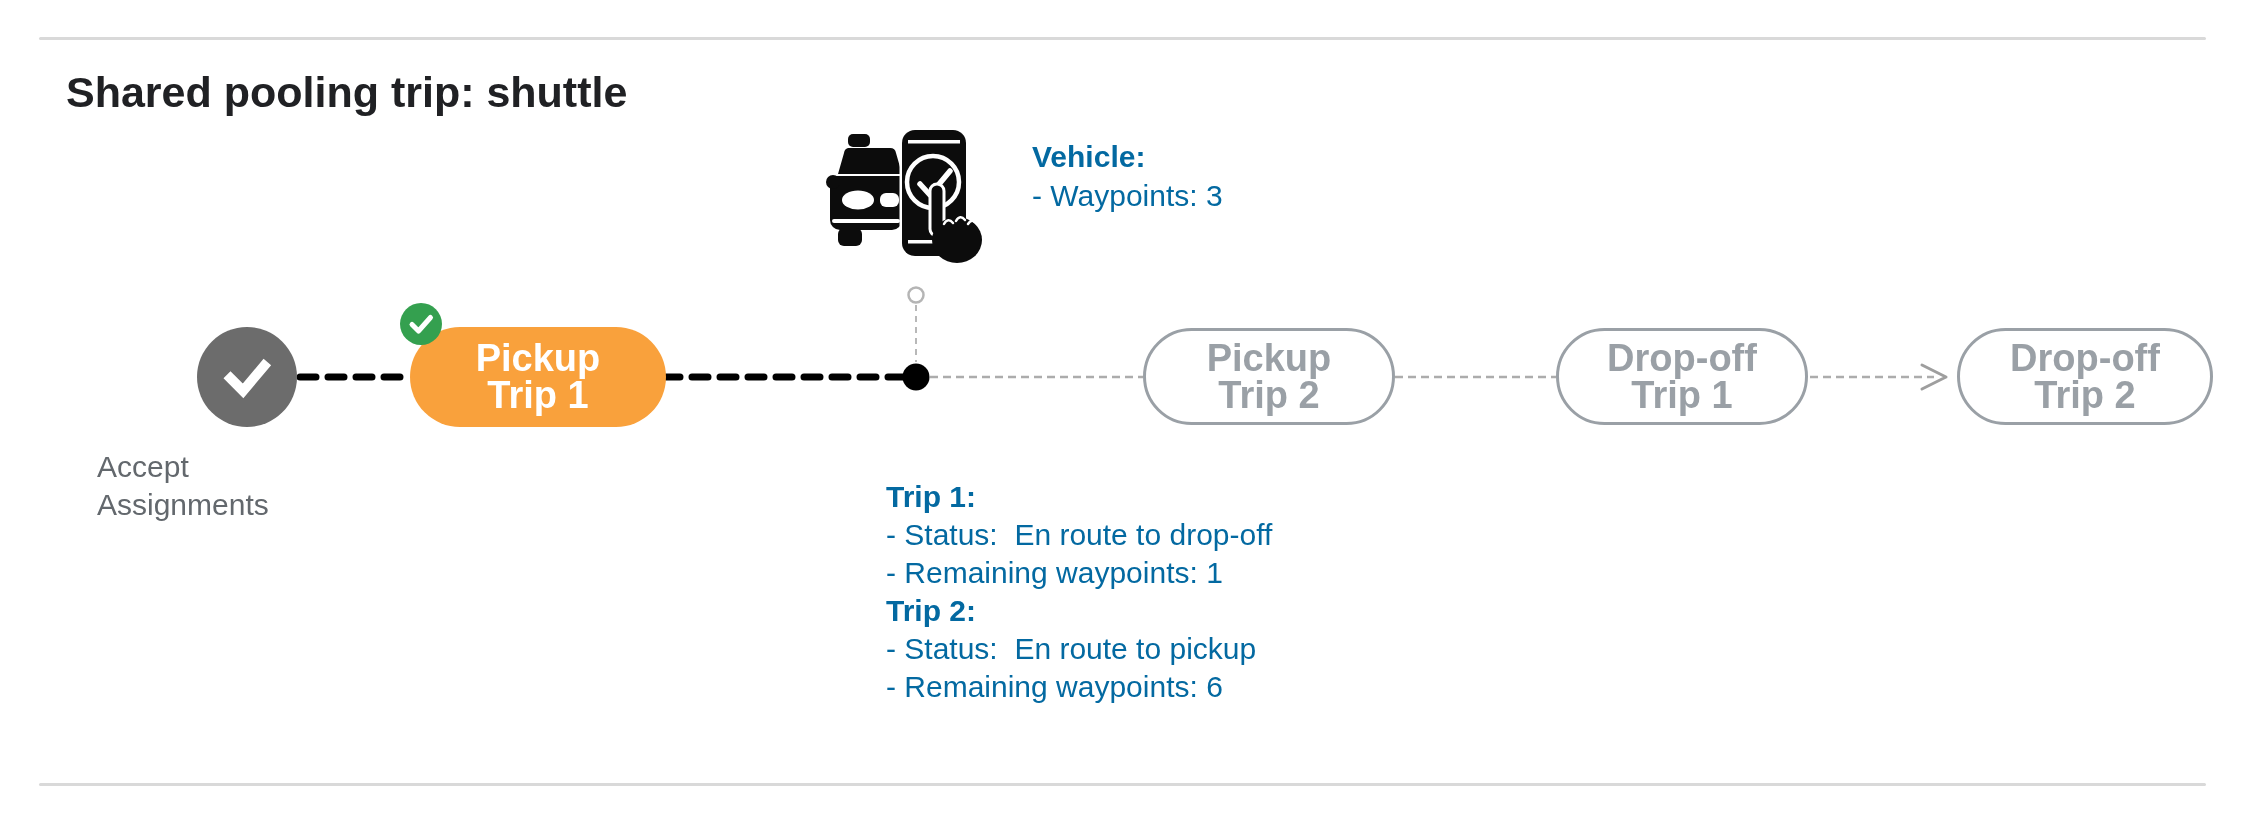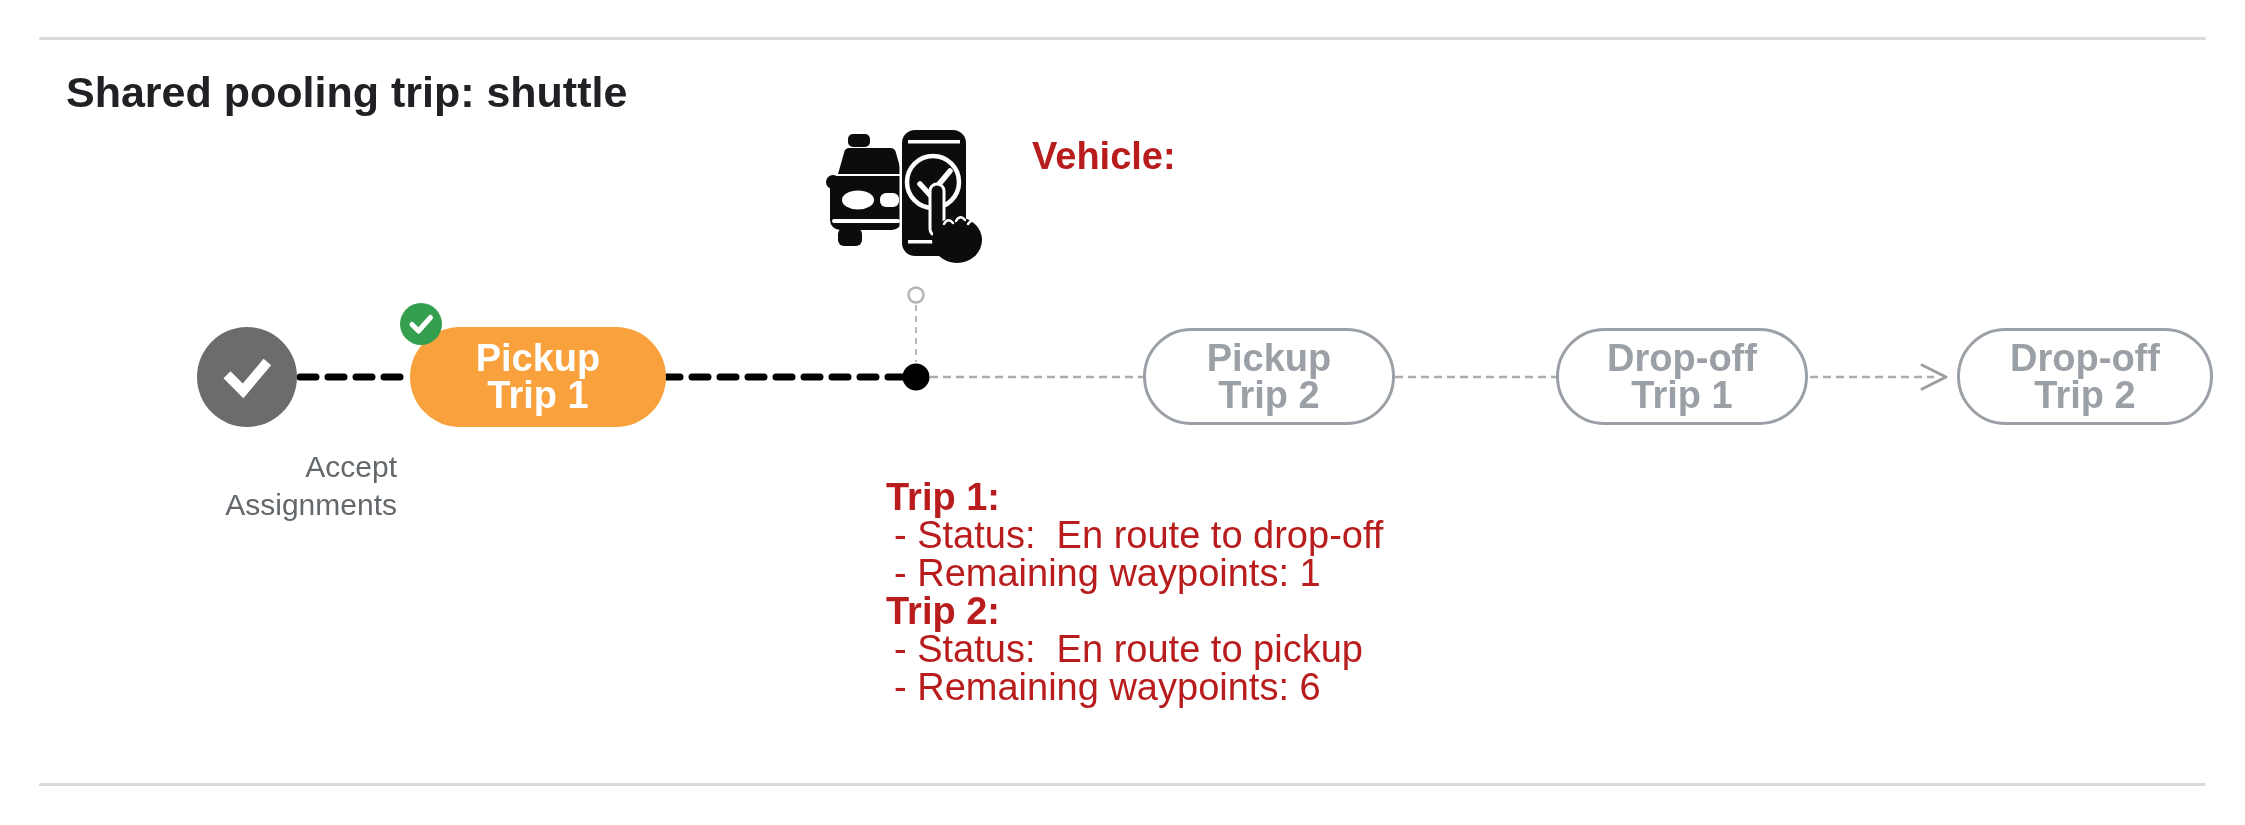--- a/index.html
+++ b/index.html
@@ -14,41 +14,41 @@
   .page-title{
     position:absolute;left:66px;top:68px;font-size:43px;font-weight:700;color:#202124;letter-spacing:0;
   }
   .svg-layer{position:absolute;left:0;top:0;}
   
   .accept-node{
     position:absolute;left:197px;top:327px;width:100px;height:100px;border-radius:50%;
     background:#6c6c6c;display:flex;align-items:center;justify-content:center;
   }
   .accept-label{
-    position:absolute;left:97px;top:448px;width:300px;text-align:right;
+    position:absolute;left:97px;top:448px;width:300px;text-align:left;
     font-size:30px;line-height:38px;color:#63686d;
   }
   
   .pill{
     position:absolute;box-sizing:border-box;border-radius:50px;
     display:flex;flex-direction:column;align-items:center;justify-content:center;
     font-size:38px;font-weight:700;line-height:37px;text-align:center;
   }
   .pill.active{left:410px;top:327px;width:256px;height:100px;background:#f9a13c;color:#ffffff;}
   .pill.pending{top:328px;height:97px;background:#ffffff;border:3px solid #9aa0a6;color:#9aa0a6;}
   .pill.p2{left:1143px;width:252px;}
   .pill.p3{left:1556px;width:252px;}
   .pill.p4{left:1957px;width:256px;}
   .badge{position:absolute;left:400px;top:303px;width:42px;height:42px;}
   
   .vehicle-icon{position:absolute;left:826px;top:126px;width:162px;height:148px;}
   
-  .note{position:absolute;color:#b91c1c;font-size:38px;line-height:39px;}
+  .note{position:absolute;color:#0369a1;font-size:30px;line-height:39px;}
   .note .head{font-weight:700;}
-  .note .pre{white-space:pre-wrap;margin-left:8px;}
+  .note .pre{white-space:pre-wrap;}
   .vehicle-note{left:1032px;top:137px;}
   .trip-note{left:886px;top:478px;line-height:38px;}
 </style>
 </head>
 <body>
 
 <div class="canvas">
 
   <div class="divider top"></div>
   <div class="divider bottom"></div>
@@ -128,20 +128,21 @@
       <rect x="104" y="58" width="14" height="52" rx="7" fill="#0c0c0c" stroke="#ffffff" stroke-width="3"></rect>
       <ellipse cx="131" cy="114" rx="25" ry="23" fill="#0c0c0c"></ellipse>
       <path d="M118,98 q4,-7 9,-1" fill="none" stroke="#ffffff" stroke-width="2.5" stroke-linecap="round"></path>
       <path d="M130,95 q4,-7 9,-1" fill="none" stroke="#ffffff" stroke-width="2.5" stroke-linecap="round"></path>
       <path d="M142,98 q4,-6 8,-1" fill="none" stroke="#ffffff" stroke-width="2.5" stroke-linecap="round"></path>
     </g>
   </svg>
 
   <div class="note vehicle-note">
     <div class="head">Vehicle:</div>
+    <div>- Waypoints: 3</div>
   </div>
 
   <div class="note trip-note">
     <div class="head">Trip 1:</div>
     <div class="pre">- Status:  En route to drop-off</div>
     <div class="pre">- Remaining waypoints: 1</div>
     <div class="head">Trip 2:</div>
     <div class="pre">- Status:  En route to pickup</div>
     <div class="pre">- Remaining waypoints: 6</div>
   </div>

